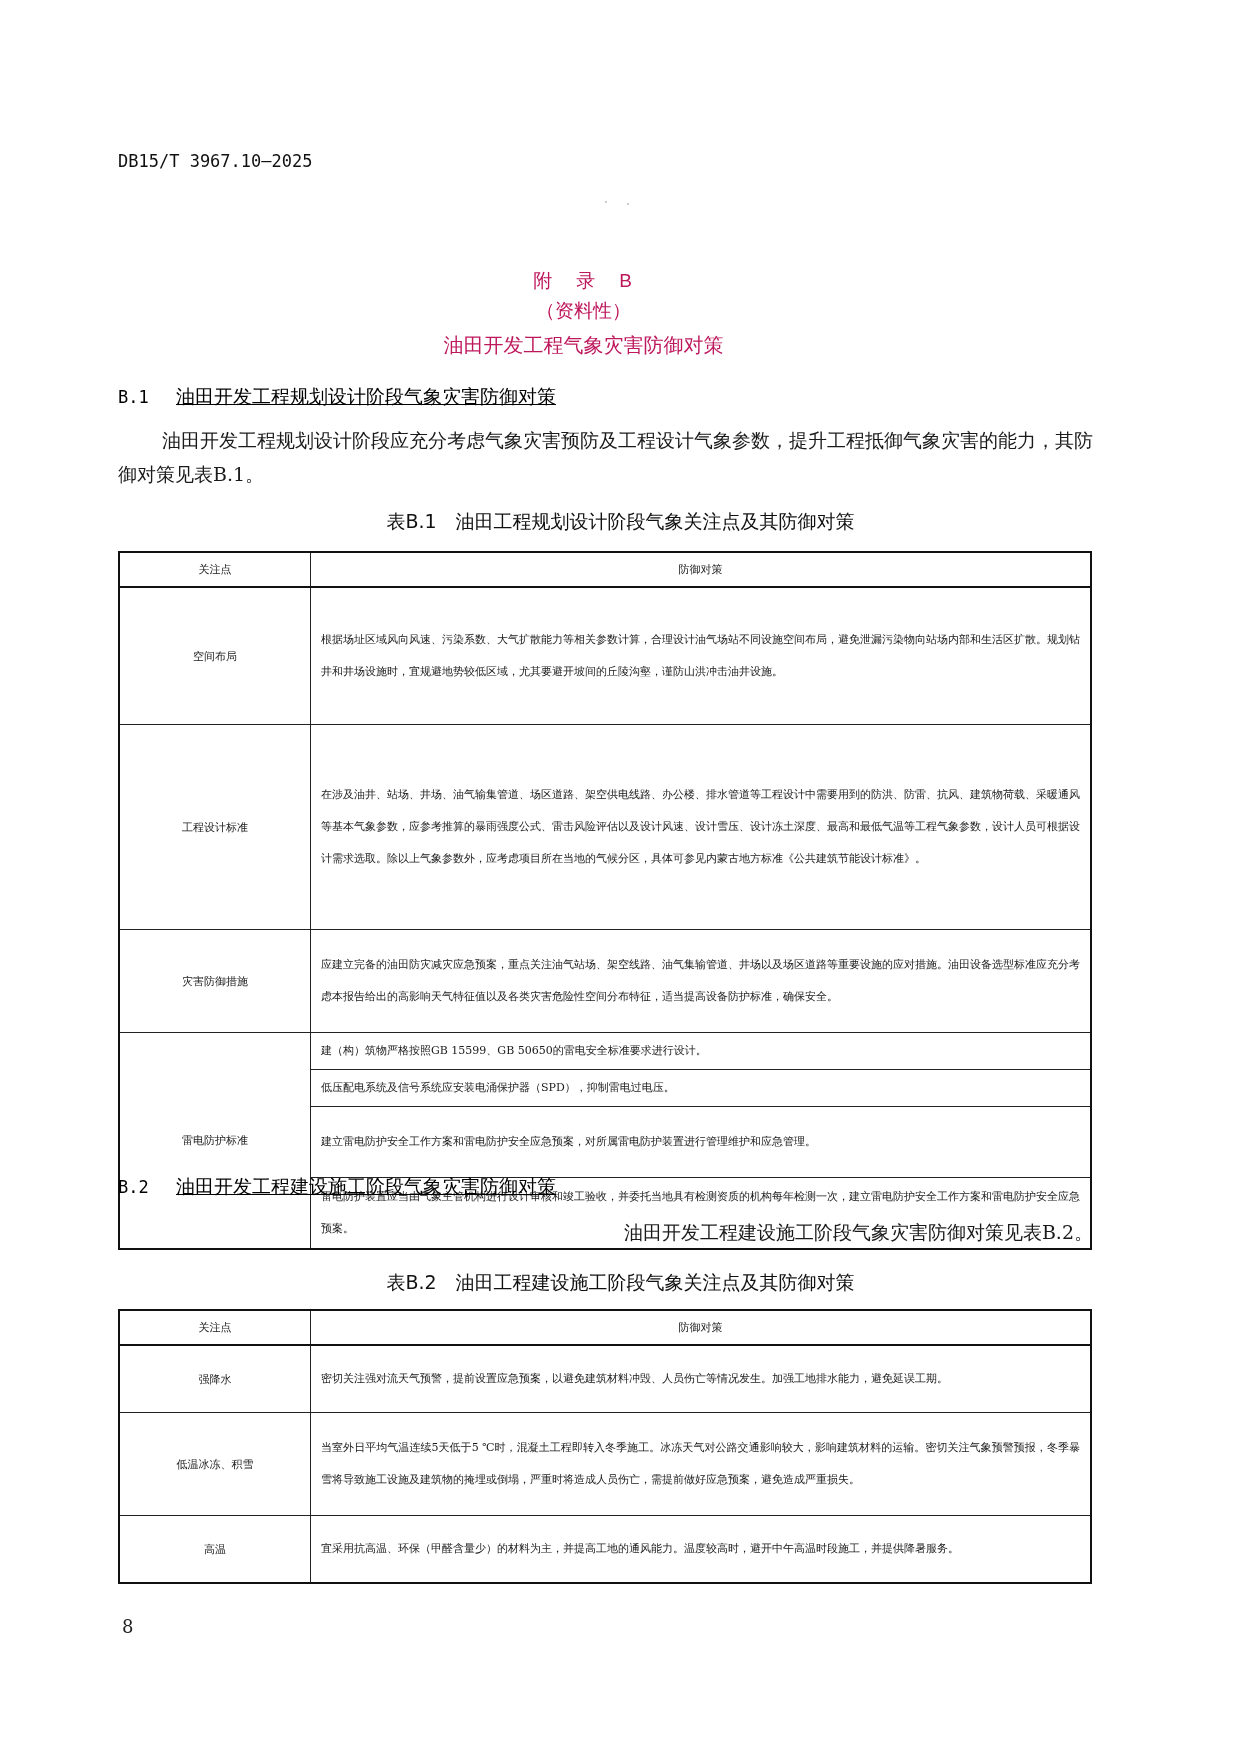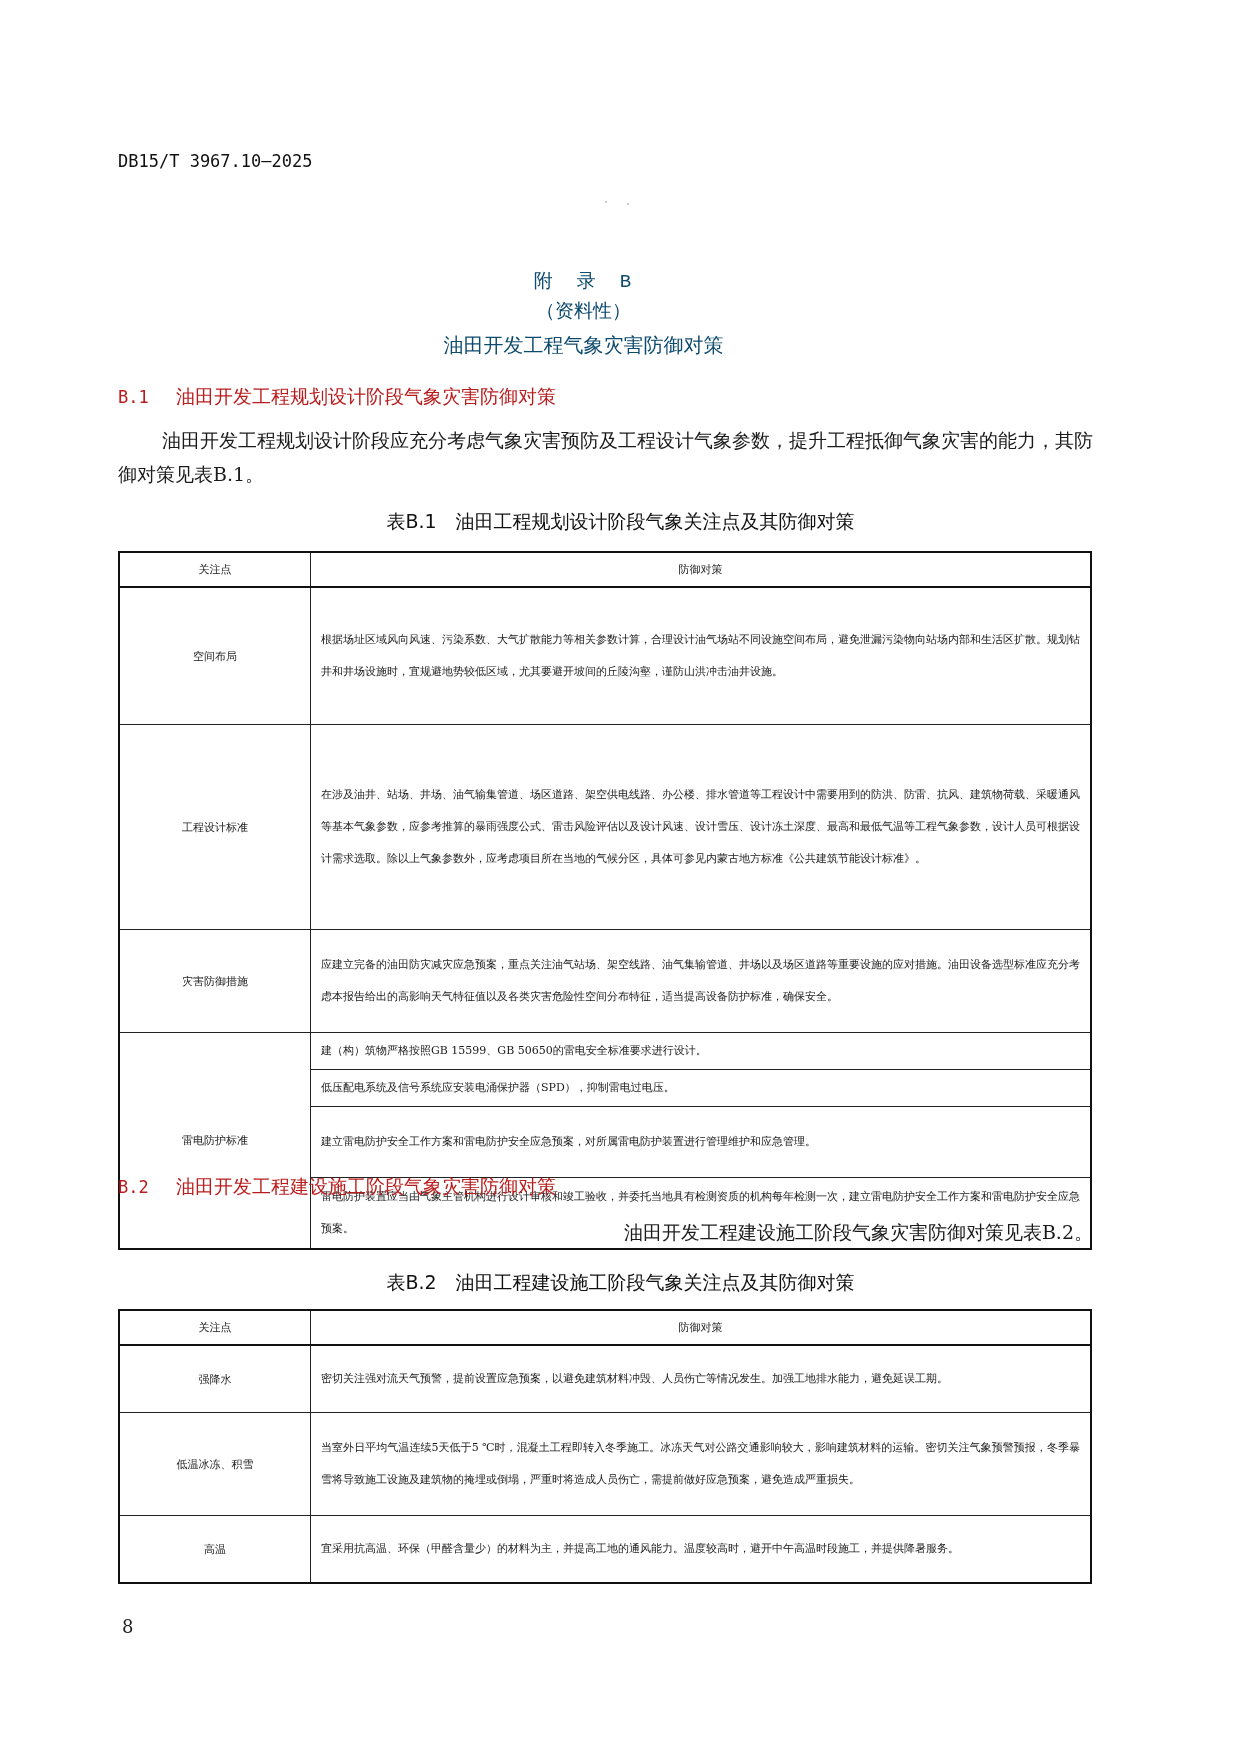--- a/index.html
+++ b/index.html
@@ -8,31 +8,31 @@
     font-family: "DejaVu Serif", "Liberation Serif", serif;
     color: #1a1a1a;
   }
   .doc-id {
     position: absolute; left: 118px; top: 151px;
     font-family: "DejaVu Sans Mono", "Liberation Mono", monospace;
     font-size: 17px; letter-spacing: 0px; color: #111;
   }
   .appendix-title {
     position: absolute; left: 0; width: 1167px; text-align: center;
-    font-family: Liberation Mono, monospace;
-    color: #0c4a6e;
+    font-family: Liberation Sans, sans-serif;
+    color: #be185d;
   }
   .appx-label { top: 268px; font-size: 19px; letter-spacing: 2px; }
   .appx-label span.sp { display: inline-block; width: 22px; }
   .appx-type { top: 298px; font-size: 19px; }
   .appx-name { top: 332px; font-size: 20px; }
   .section-heading {
     position: absolute; left: 118px;
     font-family: "DejaVu Sans", "Liberation Sans", sans-serif;
-    font-size: 19px; color: #b91c1c;
+    font-size: 19px; color: #000000; text-decoration: underline;
   }
   .section-heading .num { display: inline-block; width: 58px; font-family: "DejaVu Sans Mono", "Liberation Mono", monospace; font-size: 17px; }
   .para {
     position: absolute; left: 118px; width: 975px;
     font-size: 19px; line-height: 34px; text-indent: 44px;
     color: #1a1a1a;
   }
   .table-caption {
     position: absolute; left: 0; width: 1241px; text-align: center;
     font-family: "DejaVu Sans", "Liberation Sans", sans-serif;

